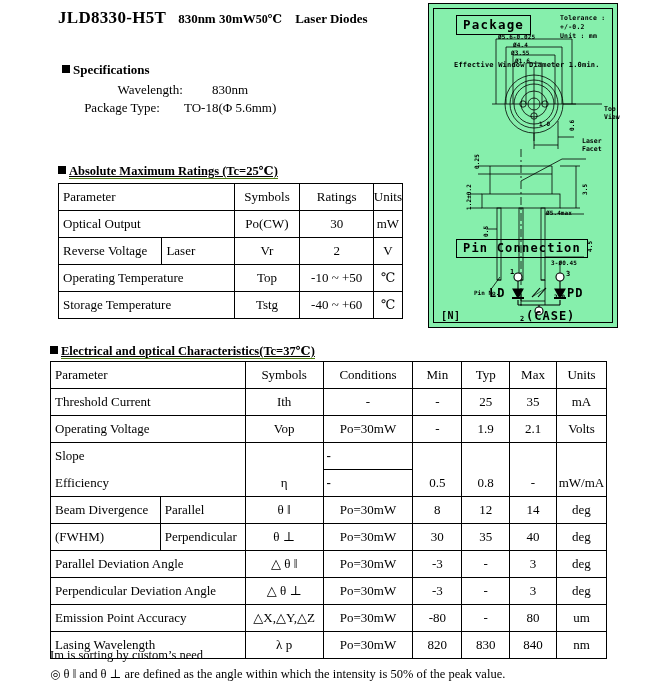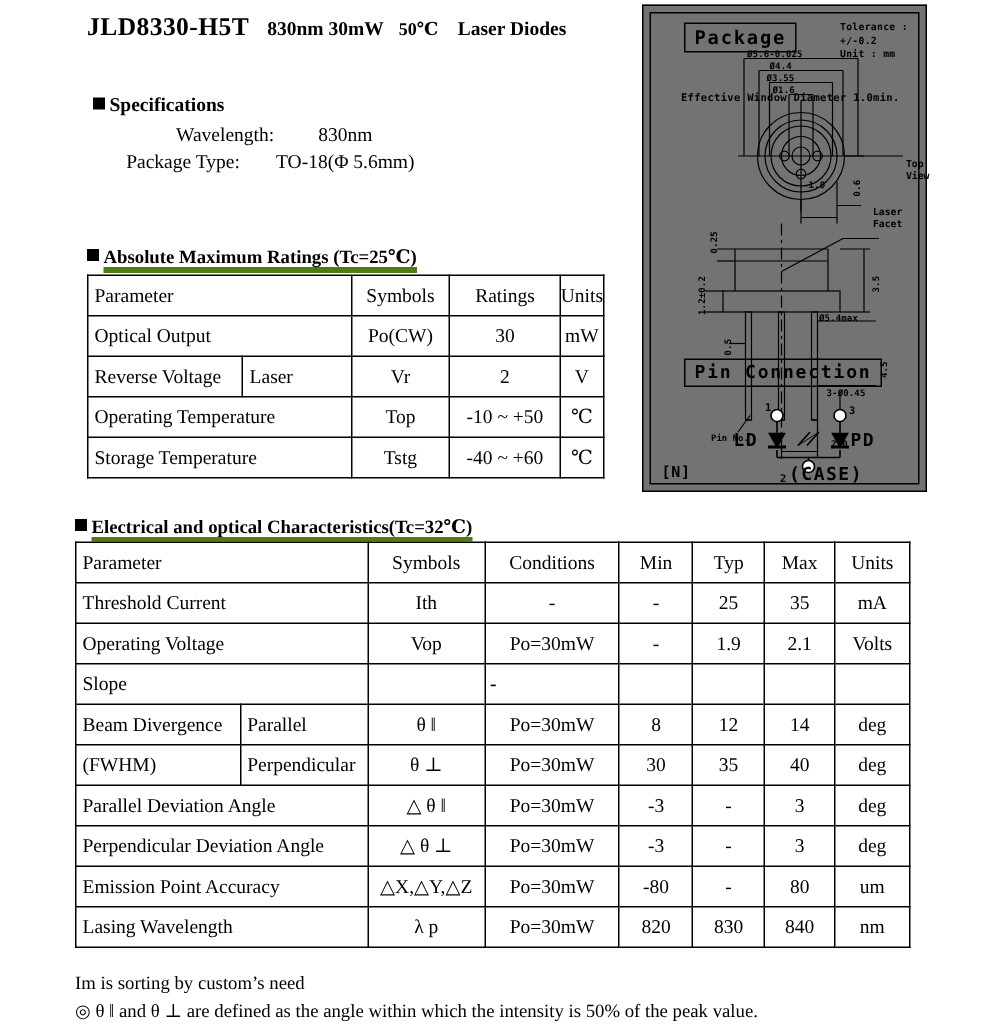--- a/index.html
+++ b/index.html
@@ -29,21 +29,20 @@
     letter-spacing: 0.3px;
   }
   .title-spec {
     font-size: 13px;
     font-weight: bold;
     margin-left: 12px;
   }
   .title-temp {
     font-size: 12px;
     font-weight: bold;
-    margin-left: 10px;
   }
   .title-kind {
     font-size: 13px;
     font-weight: bold;
     margin-left: 13px;
   }
 
   
   .sect-head {
     position: absolute;
@@ -53,22 +52,23 @@
   }
   .sect-head .sq {
     display: inline-block;
     width: 8px;
     height: 8px;
     background: #000;
     margin-right: 3px;
     vertical-align: 1px;
   }
   .sect-head.underlined .txt {
-    border-bottom: 4px solid #4d7c0f;
+    border-bottom: 1px solid #4d7c0f;
     padding-bottom: 0px;
+    text-decoration: underline;
   }
 
   #spec-head { left: 62px; top: 62px; }
   #amr-head  { left: 58px; top: 163px; font-size: 12.5px; }
   #eoc-head  { left: 50px; top: 343px; font-size: 12.5px; }
 
   
   #spec-list {
     position: absolute;
     left: 60px;
@@ -138,21 +138,21 @@
 
   
   #package-panel {
     position: absolute;
     left: 428px;
     top: 3px;
     width: 190px;
     height: 325px;
     border: 1px solid #000;
     box-sizing: border-box;
-    background: #737373;
+    background: #86efac;
   }
   #package-inner {
     position: absolute;
     left: 4px;
     top: 4px;
     right: 4px;
     bottom: 4px;
     border: 1px solid #000;
     box-sizing: border-box;
   }
@@ -296,21 +296,21 @@
     <tr>
       <td class="l" colspan="2">Storage Temperature</td>
       <td>Tstg</td>
       <td>-40 ~ +60</td>
       <td>℃</td>
     </tr>
   </tbody>
 </table>
 
 <div class="sect-head underlined" id="eoc-head">
-  <span class="sq"></span><span class="txt">Electrical and optical Characteristics(Tc=32℃)</span>
+  <span class="sq"></span><span class="txt">Electrical and optical Characteristics(Tc=37℃)</span>
 </div>
 
 <table class="dt" id="eoc-table">
   <colgroup>
     <col style="width:110px">
       <col style="width:85px">
       <col style="width:78px">
       <col style="width:90px">
     <col style="width:49px">
       <col style="width:48px">
@@ -353,20 +353,31 @@
       <td class="l nb-b" colspan="2">Slope</td>
       <td class="nb-b" rowspan="1"></td>
       <td class="nb-b" style="padding:0">
         <div style="text-align:left;padding-left:3px;font-weight:bold;">-</div>
       </td>
       <td class="nb-b"></td>
       <td class="nb-b"></td>
       <td class="nb-b"></td>
       <td class="nb-b"></td>
     </tr>
+    <tr>
+      <td class="l nb-t" colspan="2">Efficiency</td>
+      <td class="nb-t">η</td>
+      <td style="padding:0">
+        <div style="text-align:left;padding-left:3px;font-weight:bold;">-</div>
+      </td>
+      <td class="nb-t">0.5</td>
+      <td class="nb-t">0.8</td>
+      <td class="nb-t">-</td>
+      <td class="nb-t">mW/mA</td>
+    </tr>
 
     <tr>
       <td class="l">Beam Divergence</td>
       <td class="l">Parallel</td>
       <td>θ ‖</td>
       <td>Po=30mW</td>
       <td>8</td>
       <td>12</td>
       <td>14</td>
       <td>deg</td>

